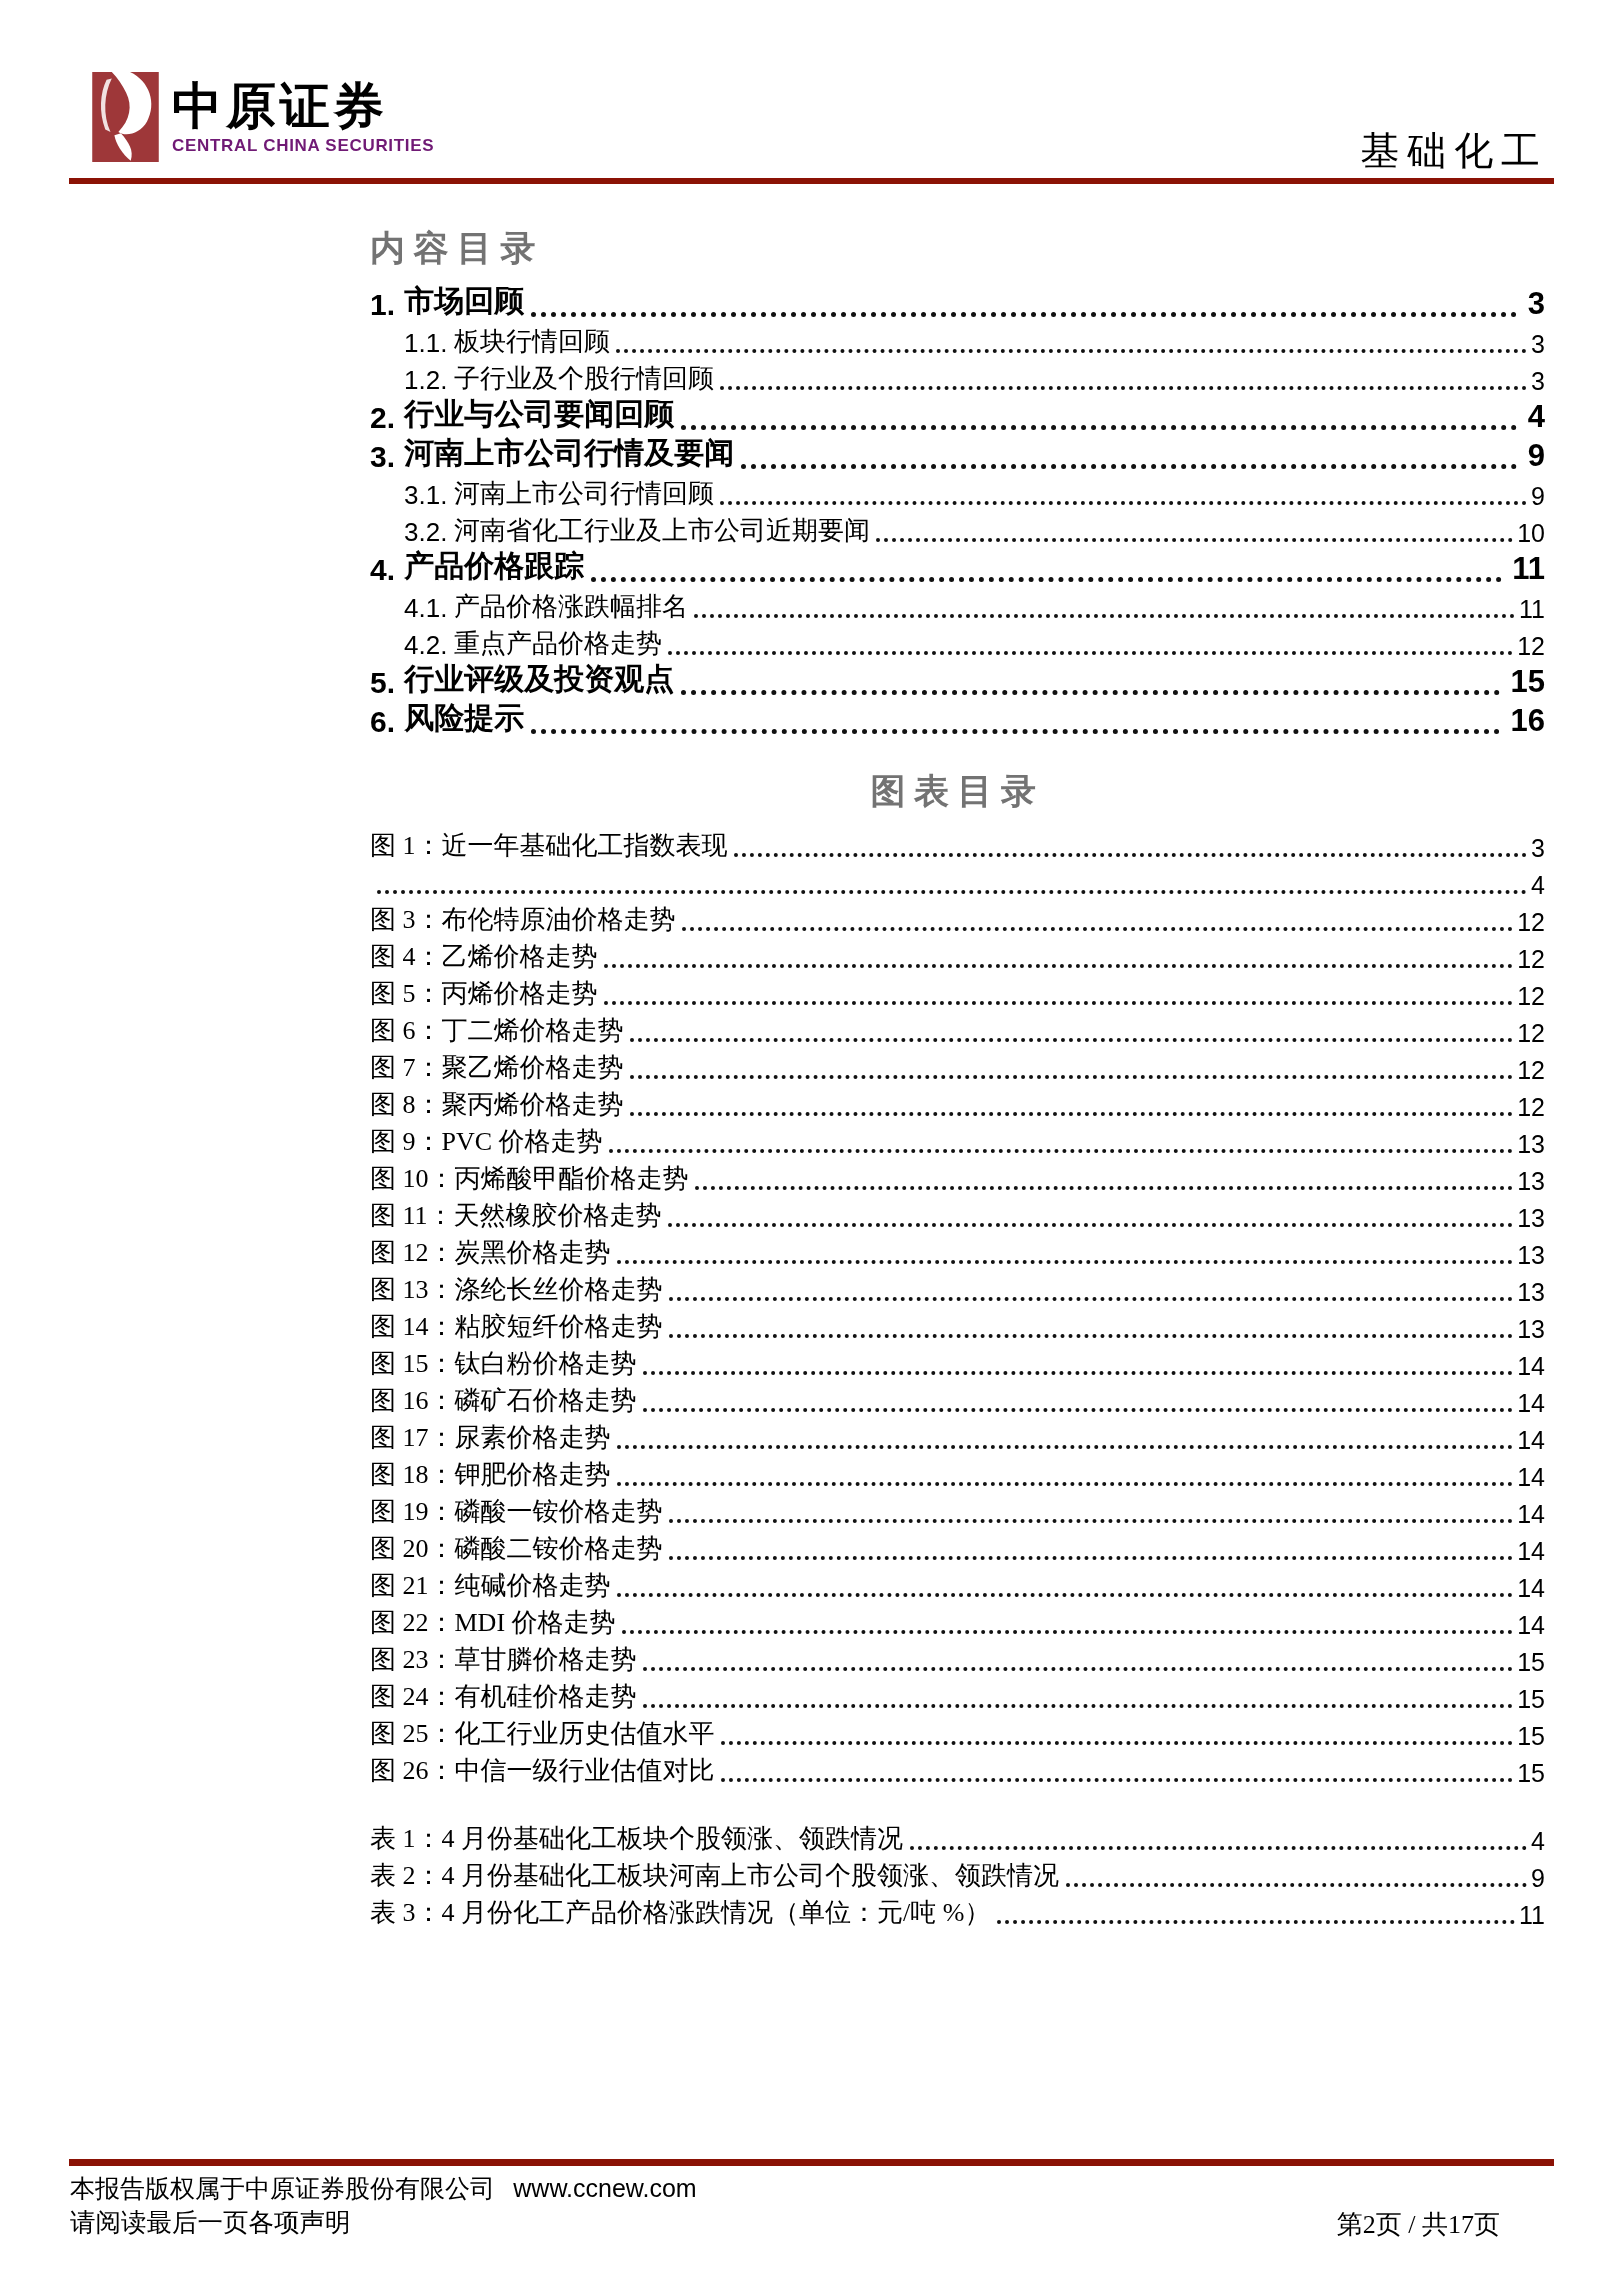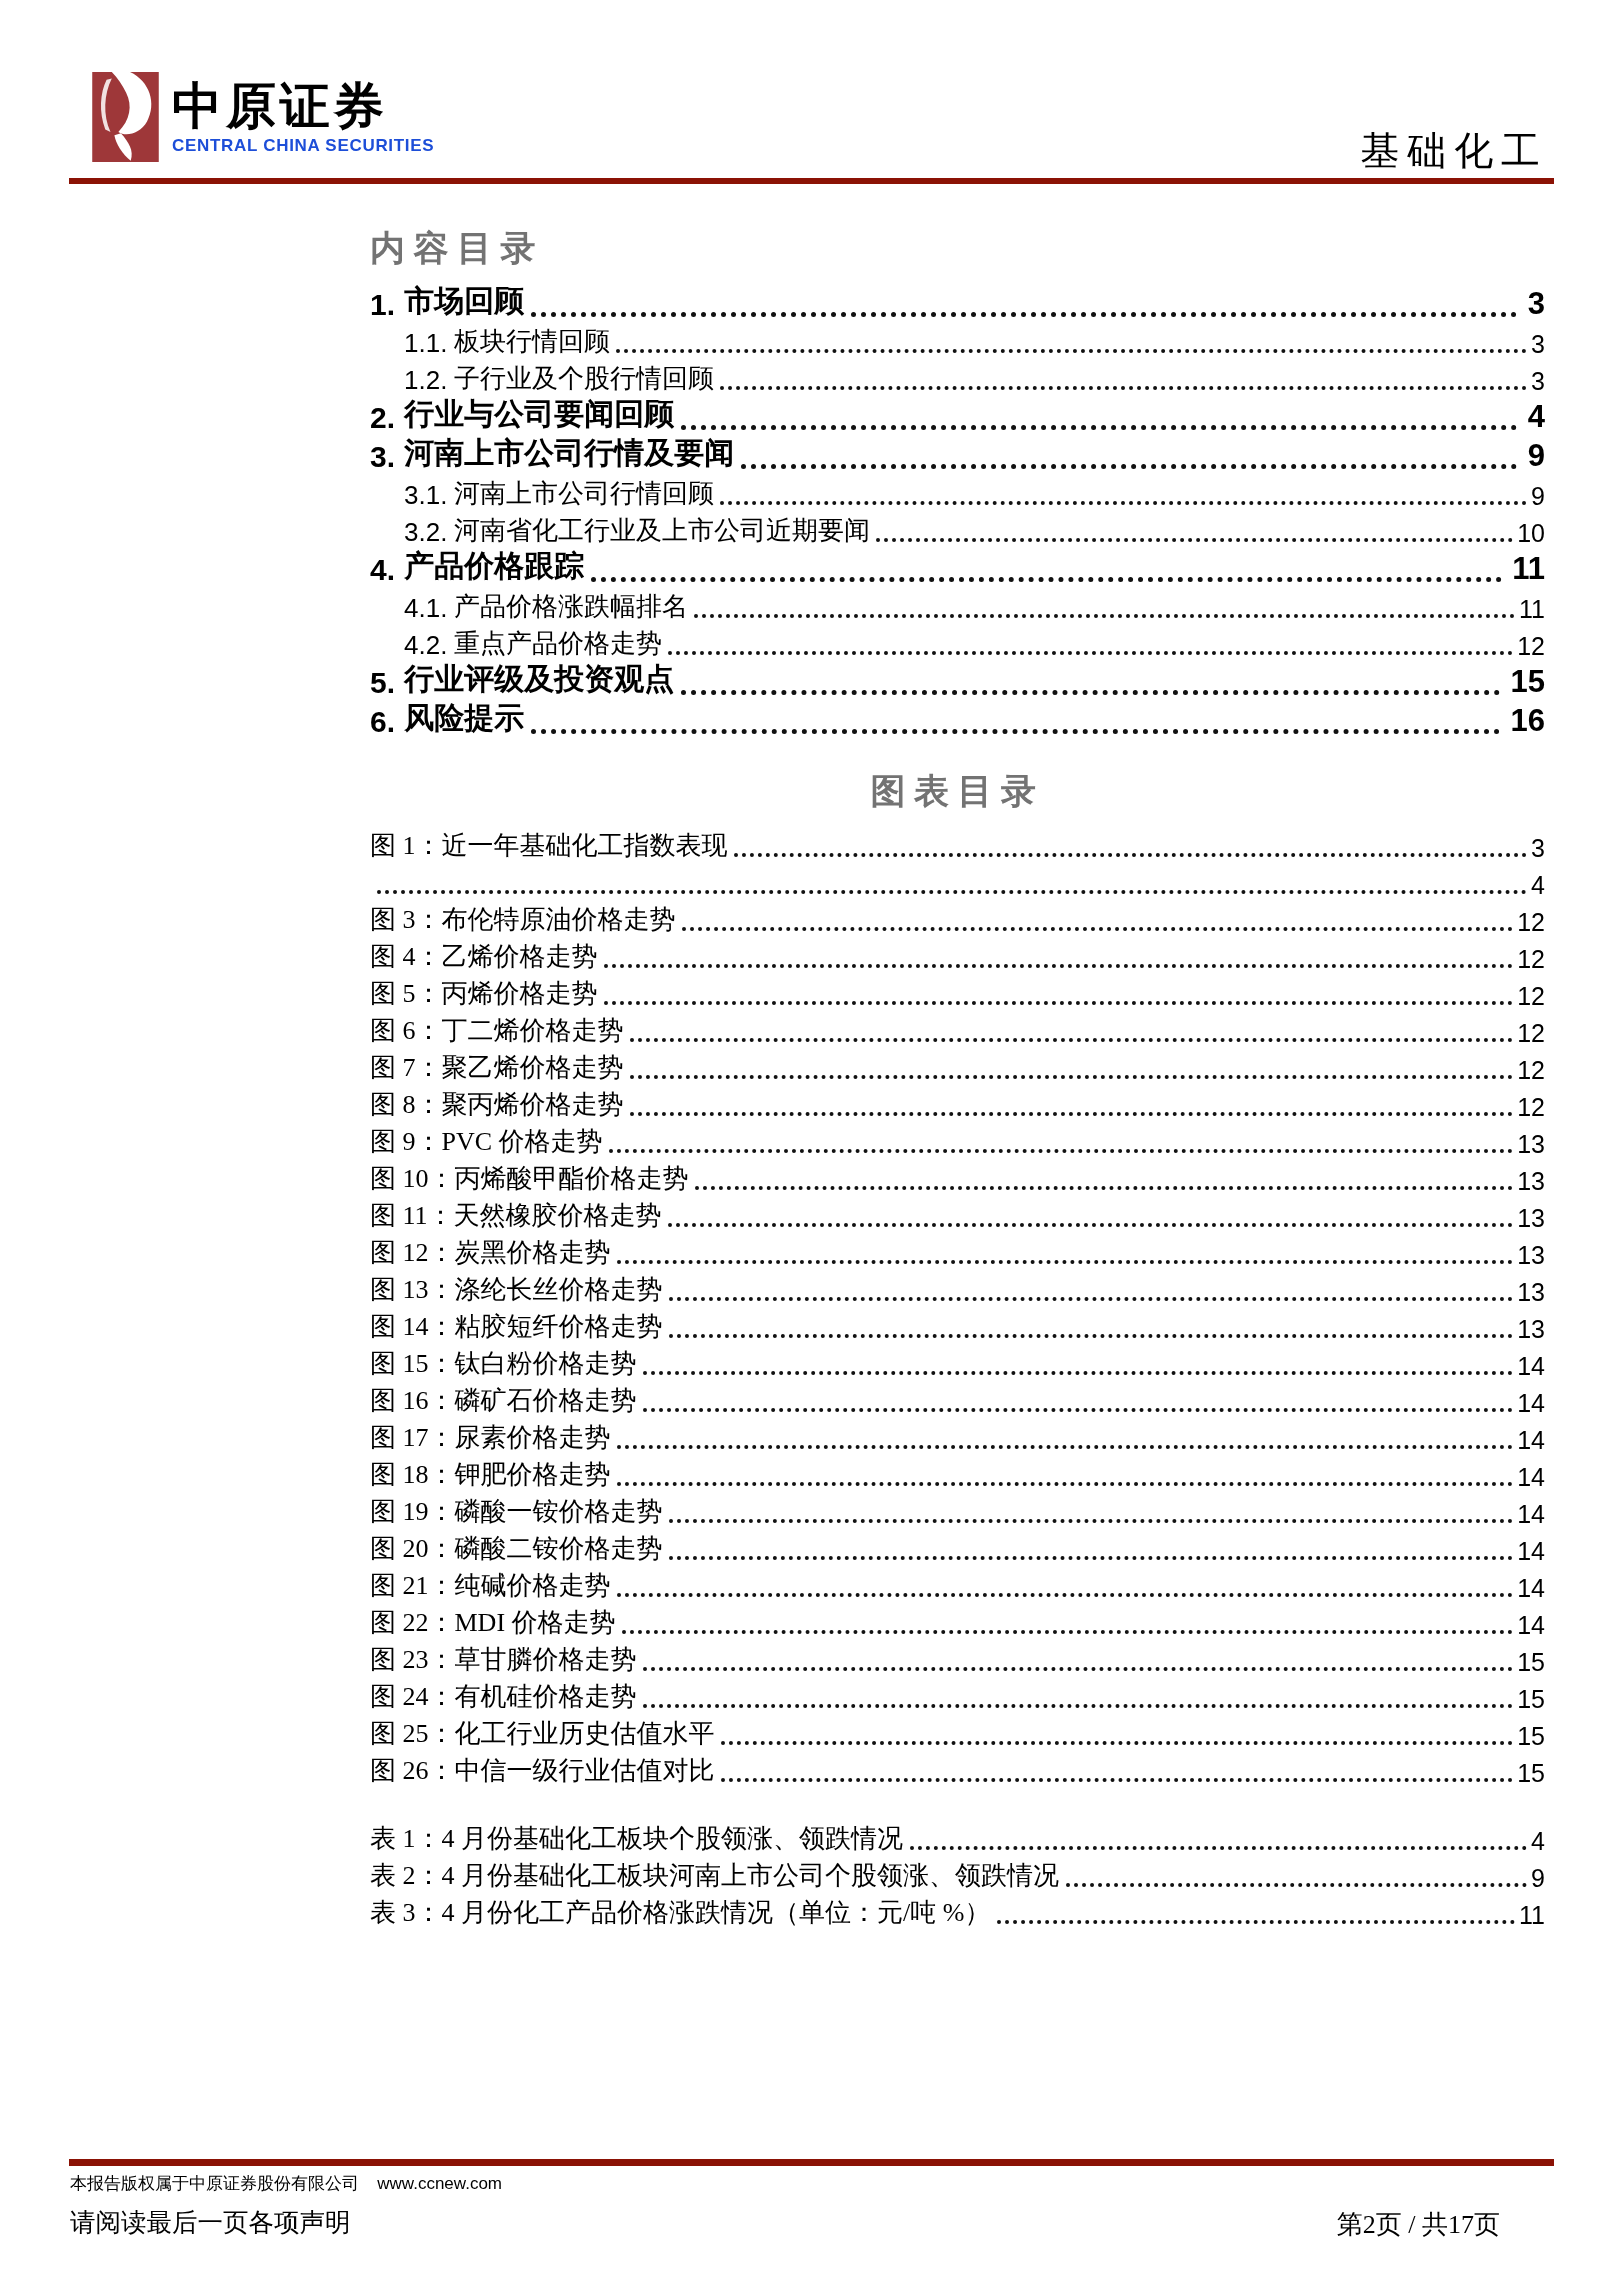--- a/index.html
+++ b/index.html
@@ -9,21 +9,21 @@
     background:#ffffff;
     overflow:hidden;
     font-family:"Liberation Serif","DejaVu Serif",serif;
     color:#000;
   }
   
   .logo{position:absolute;left:92px;top:72px;display:flex;align-items:flex-start;}
   .logo-mark{width:67px;height:90px;flex:0 0 auto;}
   .logo-textcol{margin-left:13px;}
   .logo-cn{font-size:50px;line-height:1.0;font-weight:bold;letter-spacing:3.9px;margin-top:9.2px;}
-  .logo-en{font-family:"Liberation Sans","DejaVu Sans",sans-serif;font-size:17px;font-weight:bold;letter-spacing:0.7px;margin-top:5.2px;color:#1d4ed8;}
+  .logo-en{font-family:"Liberation Sans","DejaVu Sans",sans-serif;font-size:17px;font-weight:bold;letter-spacing:0.7px;margin-top:5.2px;color:#701a75;}
   .industry{
     position:absolute;right:75px;top:124px;
     font-size:39px;letter-spacing:7.9px;font-weight:400;color:#000;
   }
   .header-rule{position:absolute;left:69px;right:69px;top:178px;height:5.9px;background:#8b1205;}
   
   .section{position:absolute;left:370px;width:1175px;}
   .toc-section{top:231px;}
   .figures-section{top:774px;text-align:center;}
   .section-title{
@@ -41,21 +41,21 @@
     flex:1;border-bottom:4.6px dotted #111;
     margin:0 3.9px 5.9px 6.5px;min-width:26px;
   }
   .toc-row.lvl1 .leader{border-bottom-width:5.9px;margin-right:10.5px;margin-bottom:5.2px;}
   .toc-page{font-family:"Liberation Sans","DejaVu Sans",sans-serif;font-size:25px;}
   .toc-row.lvl1 .toc-page{font-size:31px;font-weight:bold;}
   .fig-row .toc-page{font-size:25px;}
   .tables-gap{height:31px;}
   
   .footer-rule{position:absolute;left:69px;right:69px;top:2159px;height:6.5px;background:#8b1205;}
-  .footer-line1{position:absolute;left:70px;top:2172px;font-size:17px;white-space:nowrap;}
+  .footer-line1{position:absolute;left:70px;top:2172px;font-size:25px;white-space:nowrap;}
   .footer-url{font-family:"Liberation Sans","DejaVu Sans",sans-serif;margin-left:18.3px;}
   .footer-line2{position:absolute;left:70px;top:2205px;font-size:25.5px;white-space:nowrap;}
   .footer-pageno{position:absolute;right:123px;top:2207px;font-size:26px;white-space:nowrap;}
 </style>
 </head>
 <body>
 
 <div class="page">
 
   <div class="logo">

